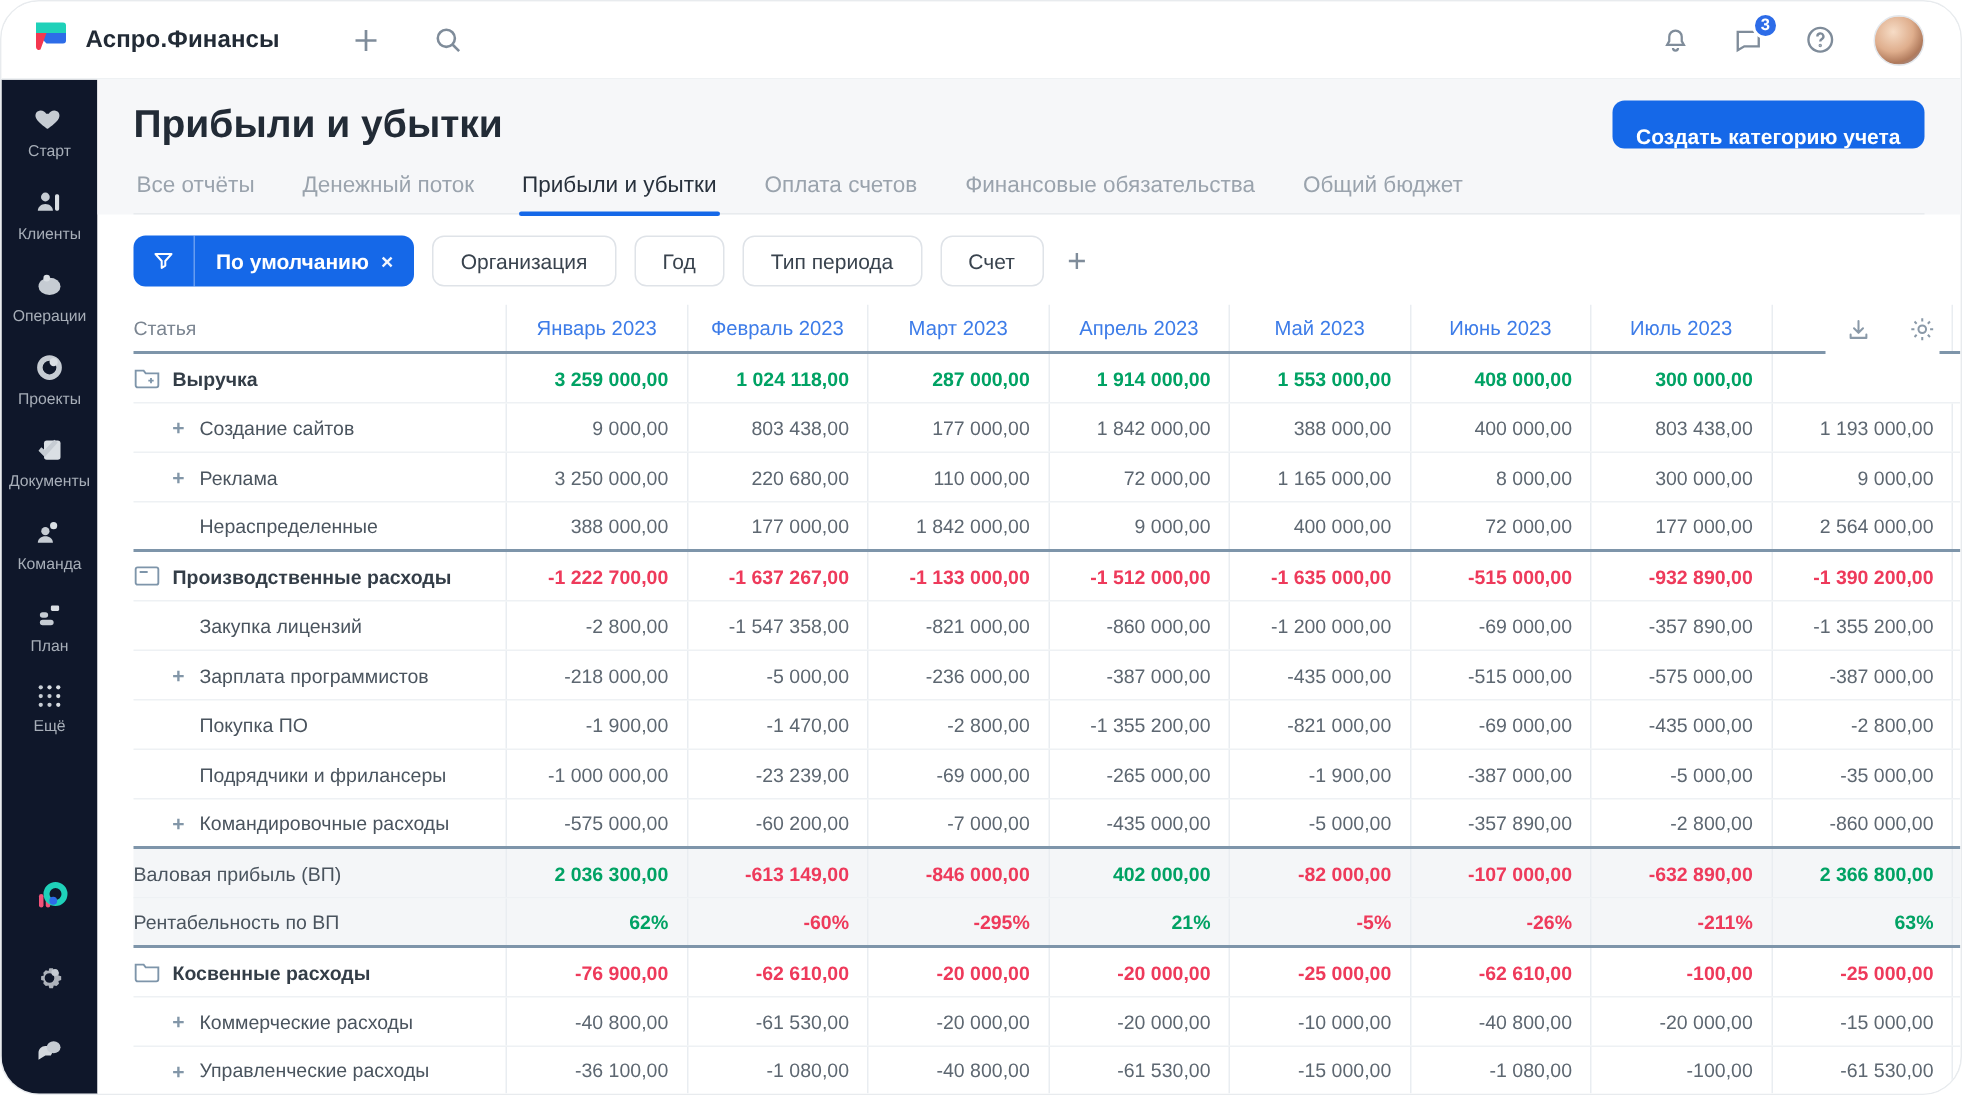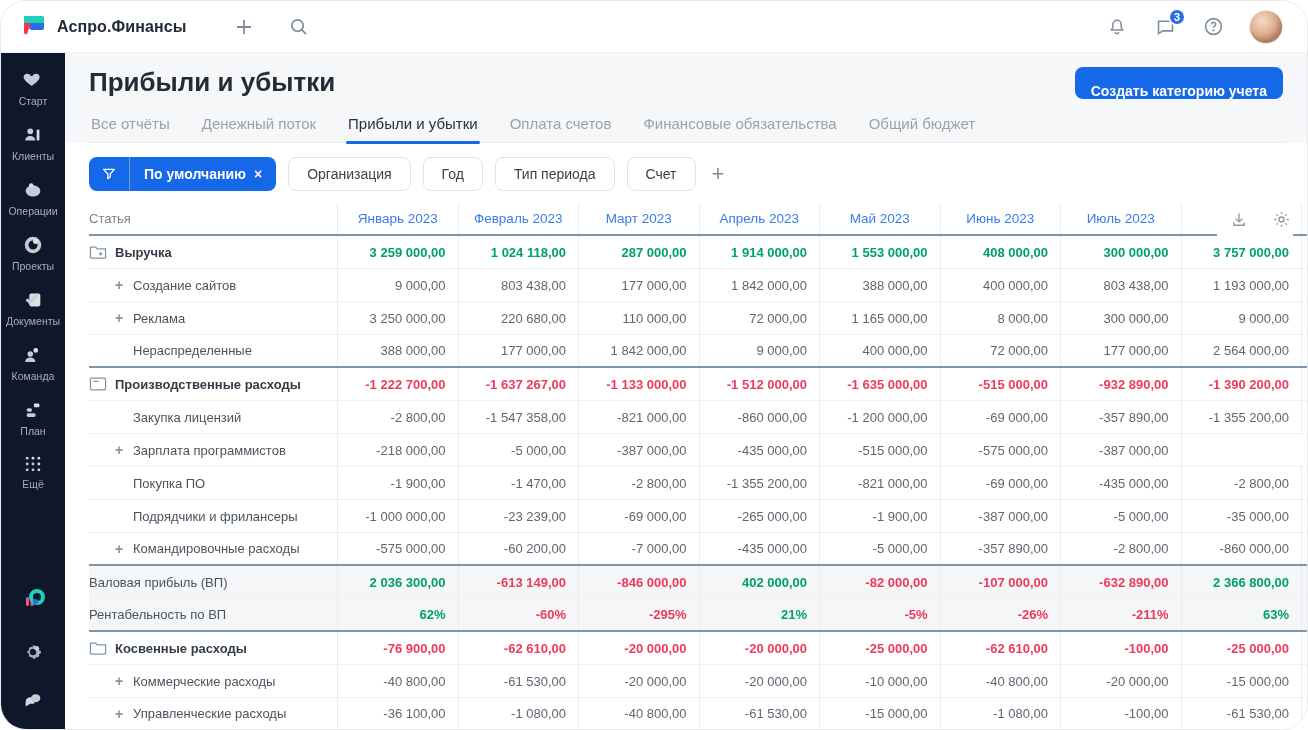--- a/index.html
+++ b/index.html
@@ -317,21 +317,20 @@
                 </span>
                 <span>Выручка</span>
               </div>
               <div class="cell val pos">3 259 000,00</div>
               <div class="cell val pos">1 024 118,00</div>
               <div class="cell val pos">287 000,00</div>
               <div class="cell val pos">1 914 000,00</div>
               <div class="cell val pos">1 553 000,00</div>
               <div class="cell val pos">408 000,00</div>
               <div class="cell val pos">300 000,00</div>
-              <div class="cell val pos">3 757 000,00</div>
               <div class="cell val"></div>
             </div>
             <div class="trow child">
               <div class="cell lbl">
                 <span class="plus-mark">+</span>
                 <span>Создание сайтов</span>
               </div>
               <div class="cell val">9 000,00</div>
               <div class="cell val">803 438,00</div>
               <div class="cell val">177 000,00</div>
@@ -407,20 +406,21 @@
               <div class="cell val">-1 355 200,00</div>
               <div class="cell val"></div>
             </div>
             <div class="trow child">
               <div class="cell lbl">
                 <span class="plus-mark">+</span>
                 <span>Зарплата программистов</span>
               </div>
               <div class="cell val">-218 000,00</div>
               <div class="cell val">-5 000,00</div>
+              <div class="cell val">-236 000,00</div>
               <div class="cell val">-387 000,00</div>
               <div class="cell val">-435 000,00</div>
               <div class="cell val">-515 000,00</div>
               <div class="cell val">-575 000,00</div>
               <div class="cell val">-387 000,00</div>
               <div class="cell val"></div>
             </div>
             <div class="trow child">
               <div class="cell lbl">
                 <span class="no-plus"></span>

